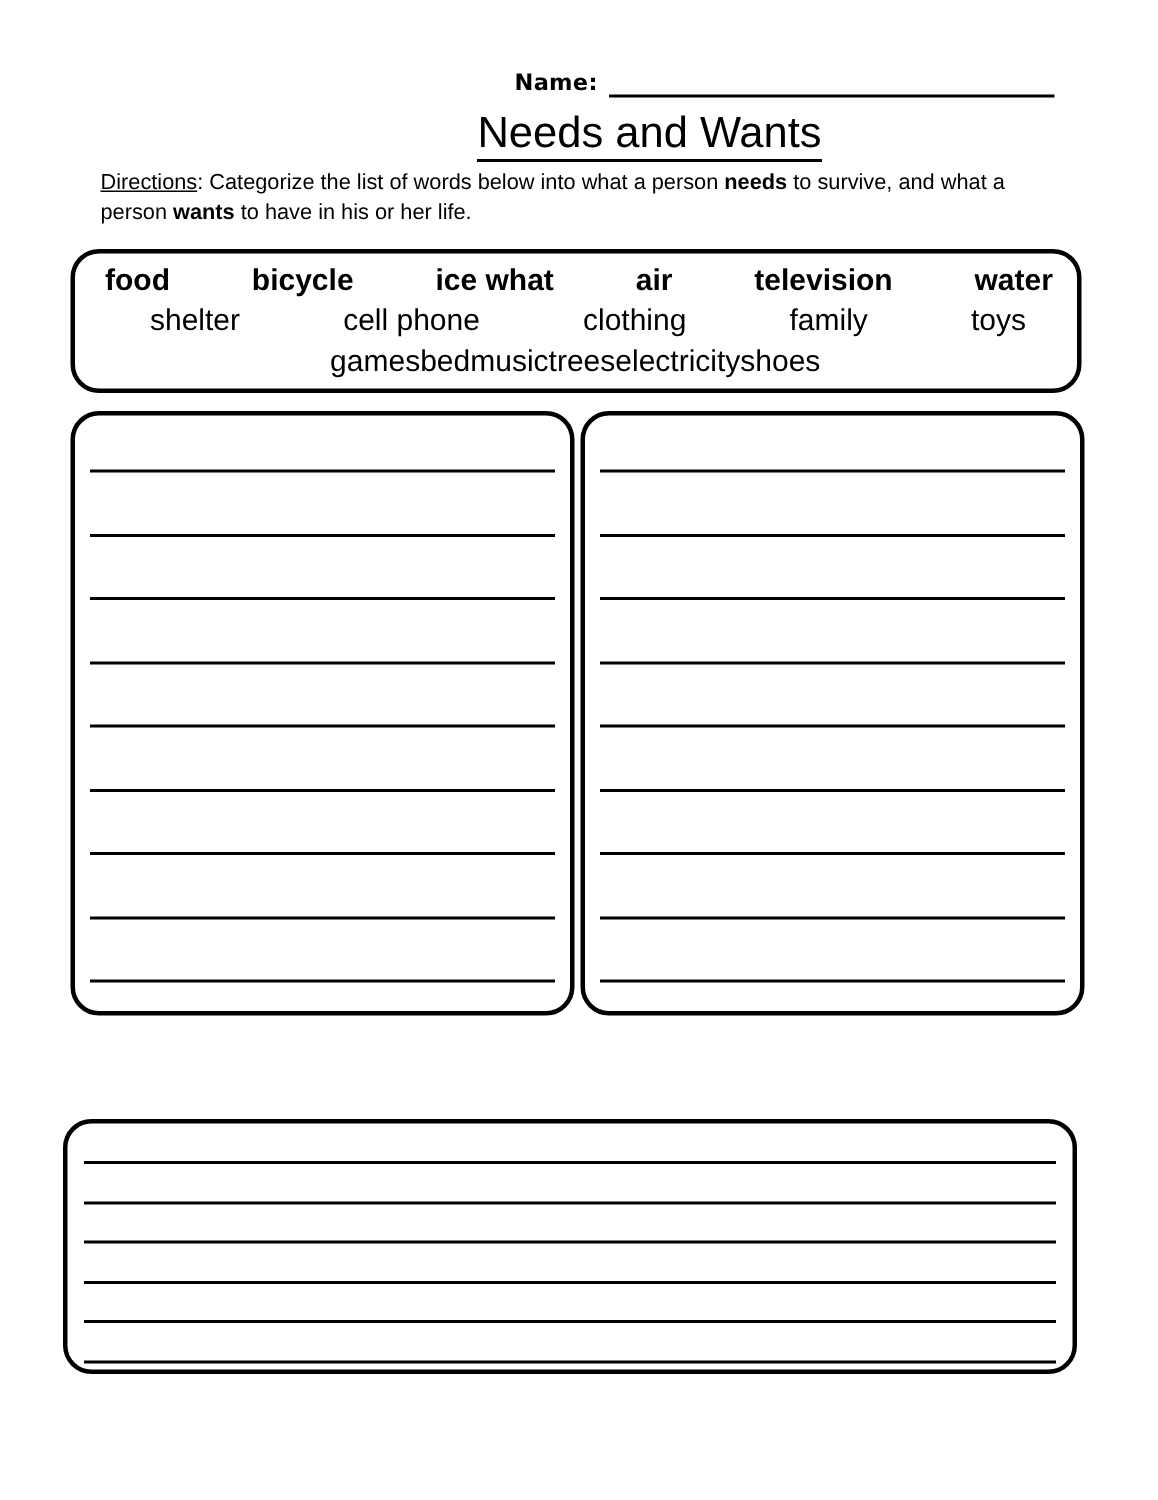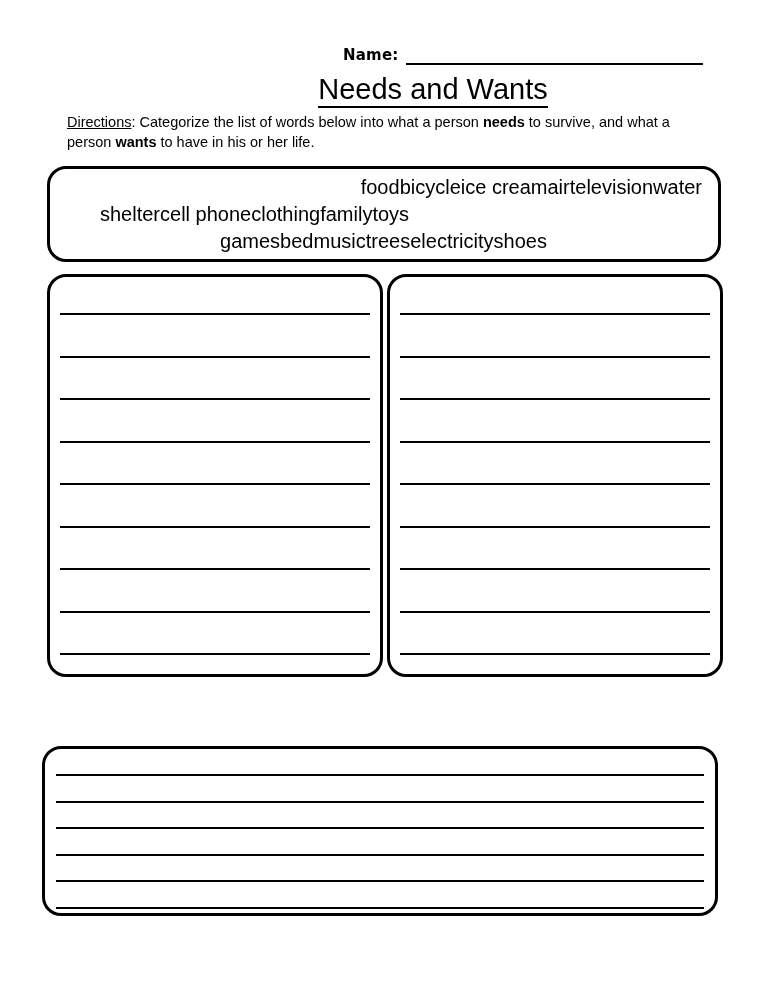--- a/index.html
+++ b/index.html
@@ -114,22 +114,22 @@
     flex-direction: column;
     justify-content: center;
   }
   .wb-row {
     display: flex;
     font-size: 20px;
     line-height: 27px;
     white-space: nowrap;
   }
   .wb-row .wb-word { display: inline-block; }
-  #wb-row-0 { justify-content: flex-end; padding: 0 2px 0 6px; }
-  #wb-row-1 { padding: 0 20px 0 36px; }
+  #wb-row-0 { justify-content: space-between; padding: 0 2px 0 6px; font-weight: bold; }
+  #wb-row-1 { justify-content: space-between; padding: 0 20px 0 36px; }
   #wb-row-2 { justify-content: center; padding: 0 1px 0 0px; }
 
   
   #col-needs {
     left: 47px;
     top: 274px;
     width: 336px;
     height: 403px;
   }
   #col-wants {
@@ -193,21 +193,21 @@
   </div>
 
   <div class="directions" id="directions-1">
     <span class="dir-word">Directions</span><span>:</span><span>  Categorize the list of words below into what a person </span><b class="strong">needs</b><span> to survive, and what a person </span><b class="strong">wants</b><span> to have in his or her life.</span>
   </div>
 
   <div class="rbox" id="word-bank">
     <div class="wb-row" id="wb-row-0">
         <span class="wb-word">food</span>
         <span class="wb-word">bicycle</span>
-        <span class="wb-word">ice cream</span>
+        <span class="wb-word">ice what</span>
         <span class="wb-word">air</span>
         <span class="wb-word">television</span>
         <span class="wb-word">water</span>
       </div>
     <div class="wb-row" id="wb-row-1">
         <span class="wb-word">shelter</span>
         <span class="wb-word">cell phone</span>
         <span class="wb-word">clothing</span>
         <span class="wb-word">family</span>
         <span class="wb-word">toys</span>

